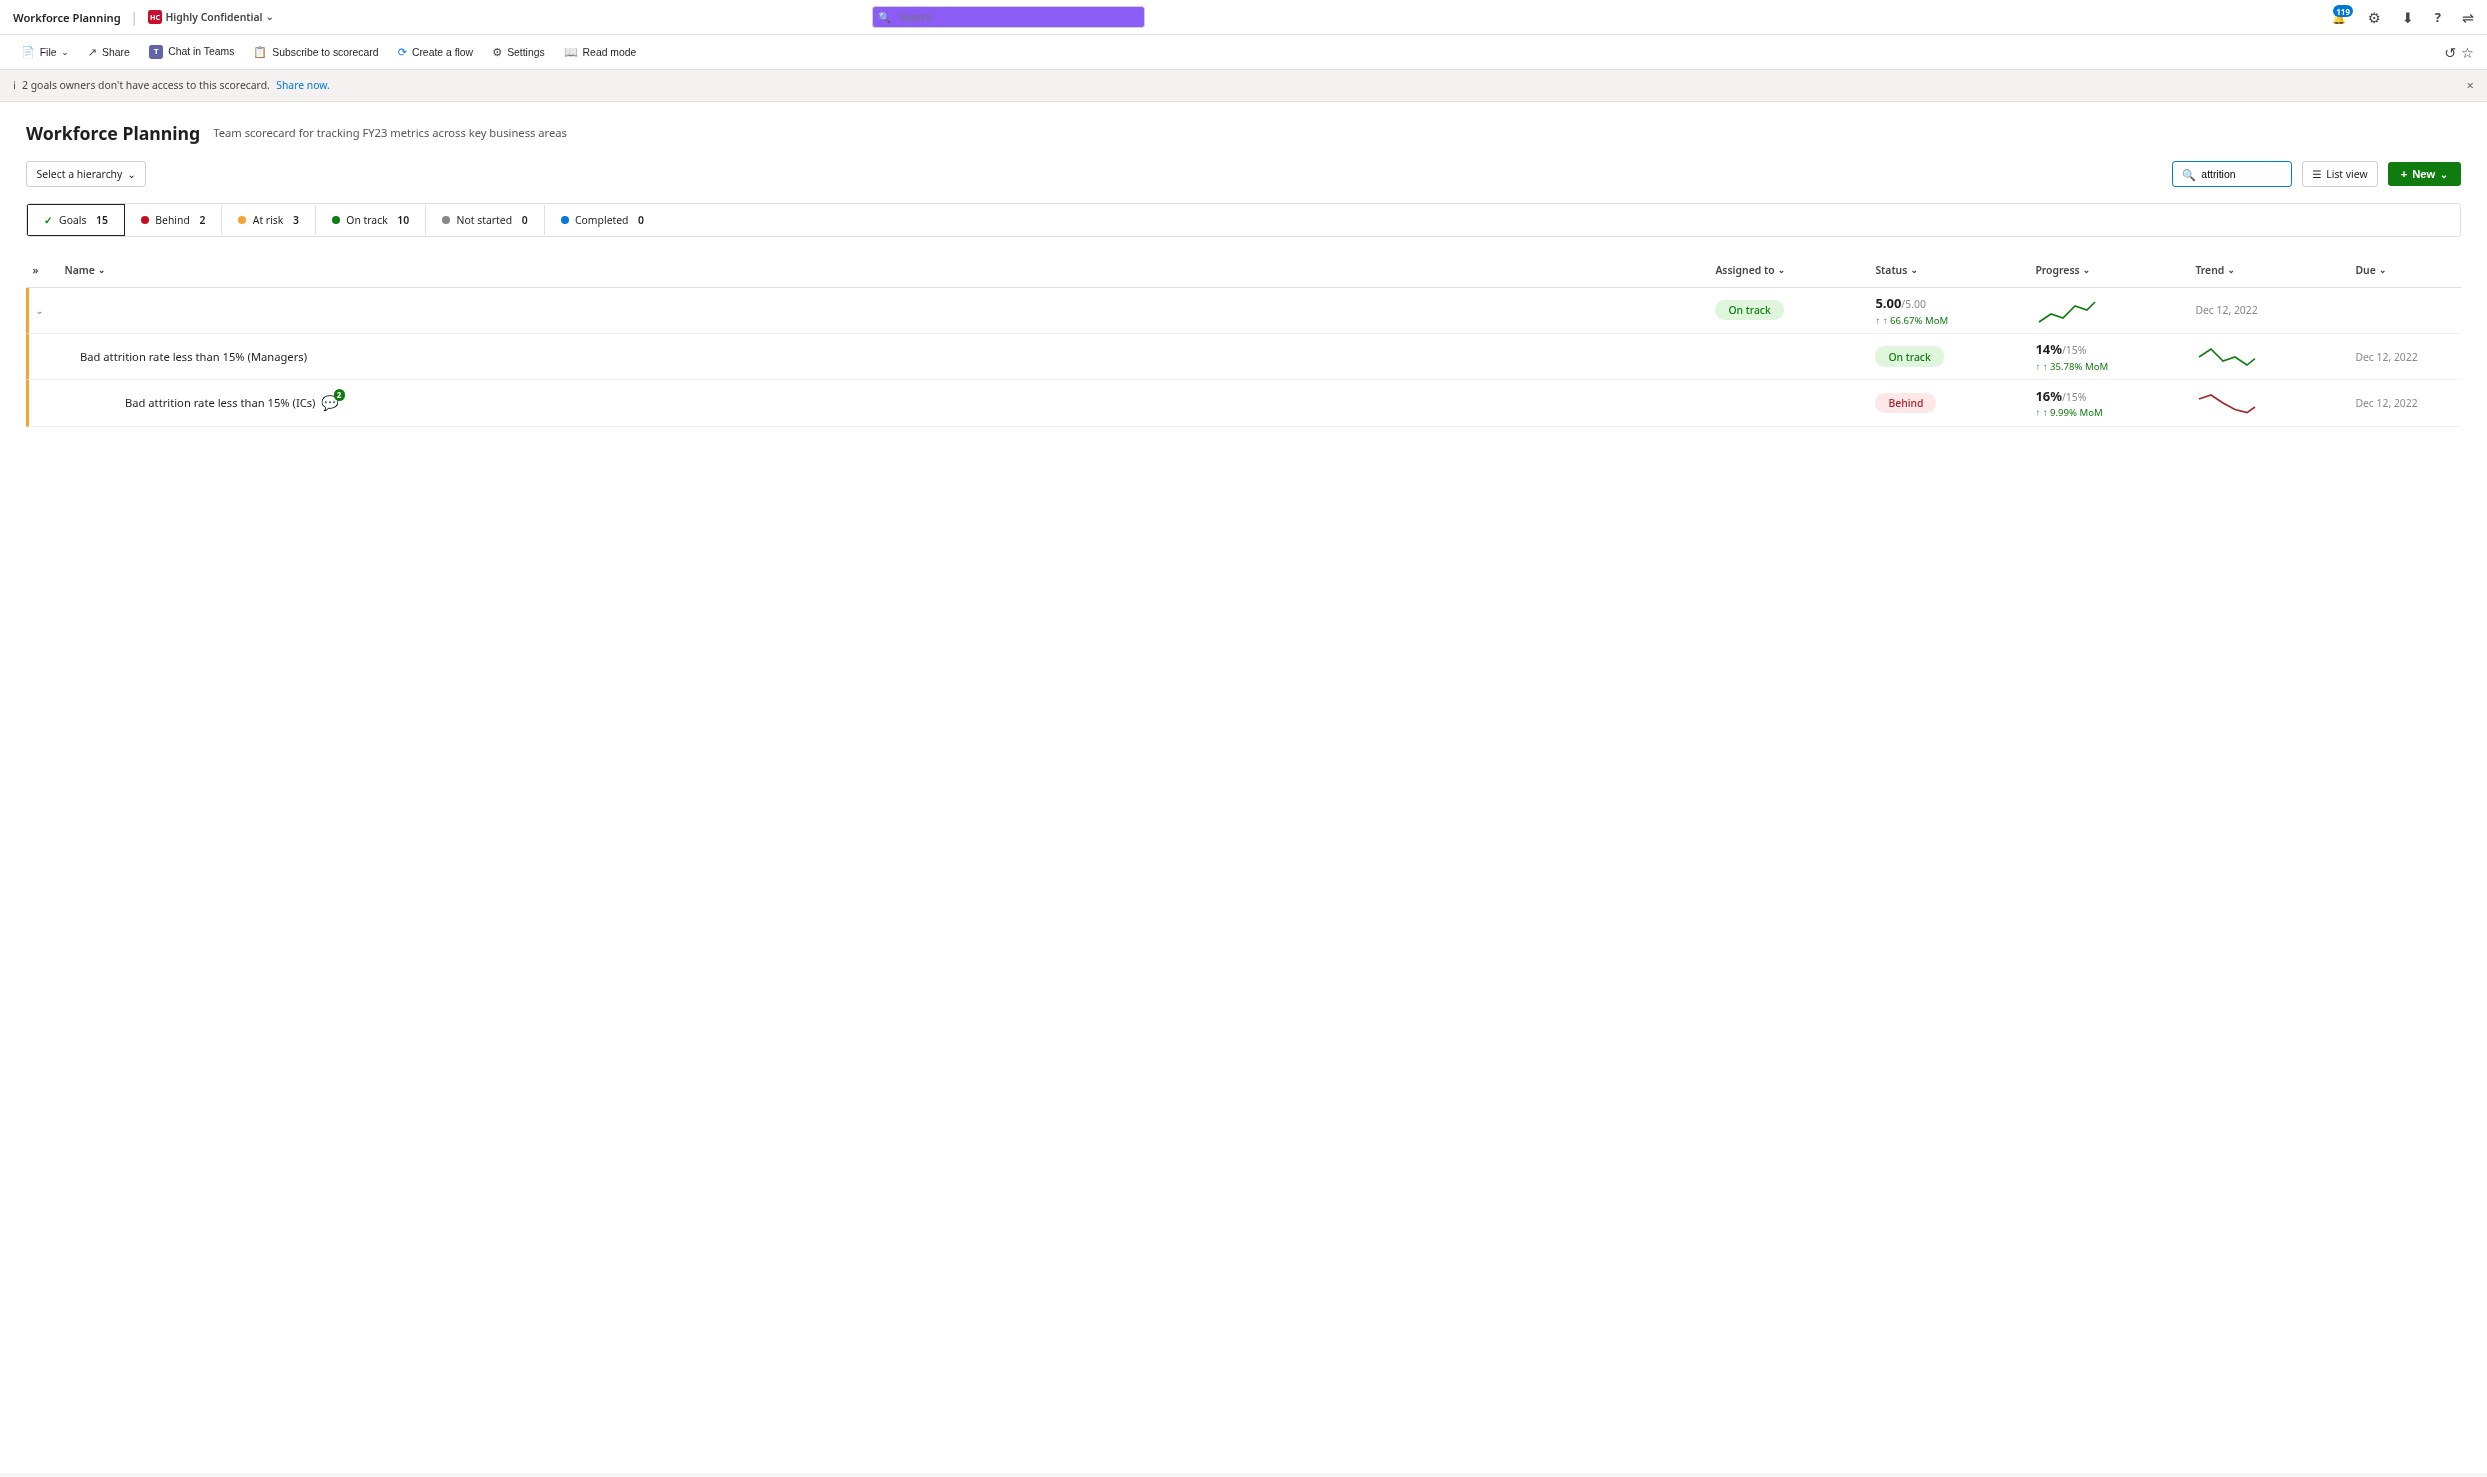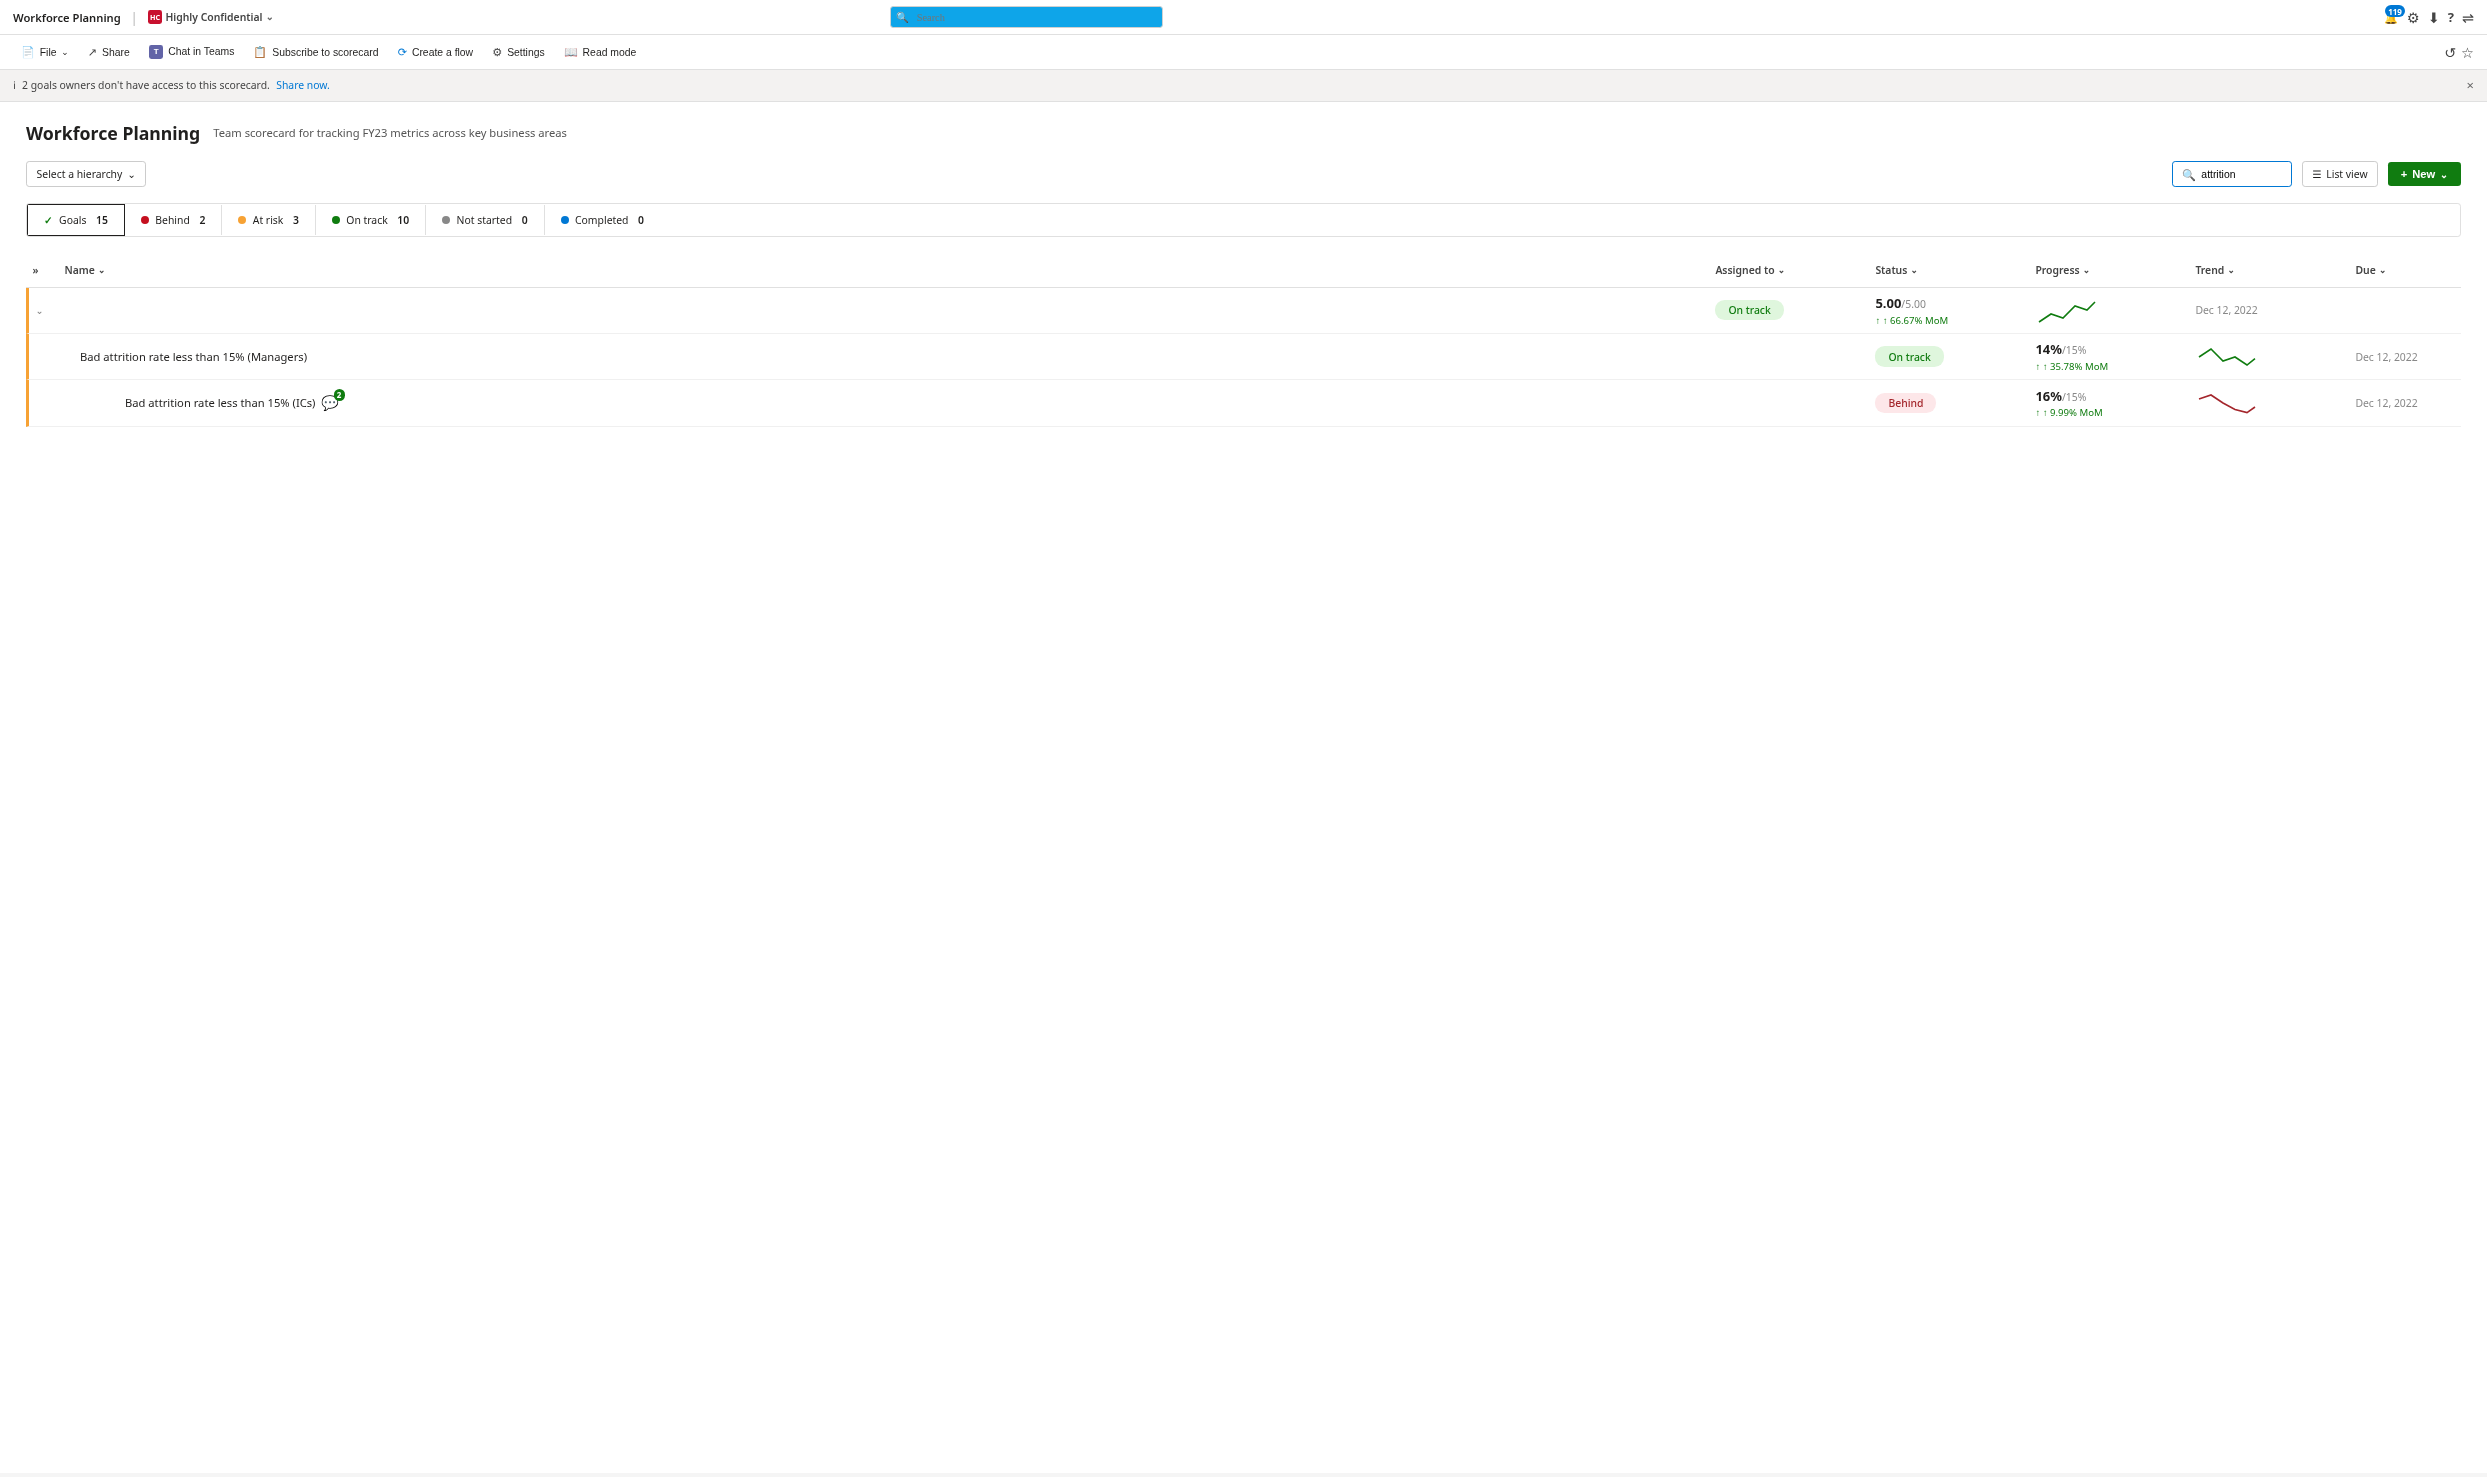--- a/index.html
+++ b/index.html
@@ -13,24 +13,24 @@
     }
     .title-bar-left { display: flex; align-items: center; gap: 6.4px; font-size: 11.2px; font-weight: 600; }
     .title-bar-divider { color: #ccc; font-size: 14.4px; margin: 0 3.2px; }
     .confidential-badge { display: flex; align-items: flex-start; gap: 3.2px; font-size: 10.4px; color: #444; }
     .conf-icon { width: 14.4px; height: 14.4px; background: #c8102e; border-radius: 2.4px; display: flex; align-items: center; justify-content: center; color: white; font-size: 7.2px; font-weight: bold; }
     .title-bar-search {
       flex: 1; max-width: 273px; margin: 0 auto; position: relative;
     }
     .title-bar-search input {
       width: 100%; padding: 4.8px 9.6px 4.8px 26px; border: 0.8px solid #d0d0d0; border-radius: 3.2px;
-      font-size: 10.4px; background: #0ea5e9; outline: none; font-family: Liberation Serif, serif;
+      font-size: 10.4px; background: #8b5cf6; outline: none;
     }
     .search-icon-small { position: absolute; left: 6.4px; top: 50%; transform: translateY(-50%); color: #666; font-size: 10.4px; }
-    .title-bar-actions { margin-left: auto; display: flex; align-items: center; gap: 8px; }
+    .title-bar-actions { margin-left: auto; display: flex; align-items: center; gap: 21px; }
     .notif-badge { position: relative; cursor: pointer; }
     .notif-count { position: absolute; top: -4.8px; right: -6.4px; background: #0078d4; color: white; border-radius: 8px; font-size: 8px; padding: 0.8px 3.2px; font-weight: bold; }
     .icon-btn { color: #444; cursor: pointer; font-size: 14.4px; display: flex; align-items: center; }
 
     
     .command-bar {
       display: flex; align-items: center; background: #fff;
       border-bottom: 0.8px solid #e0e0e0; padding: 0 13px; height: 35px; gap: 3.2px;
     }
     .cmd-btn {

